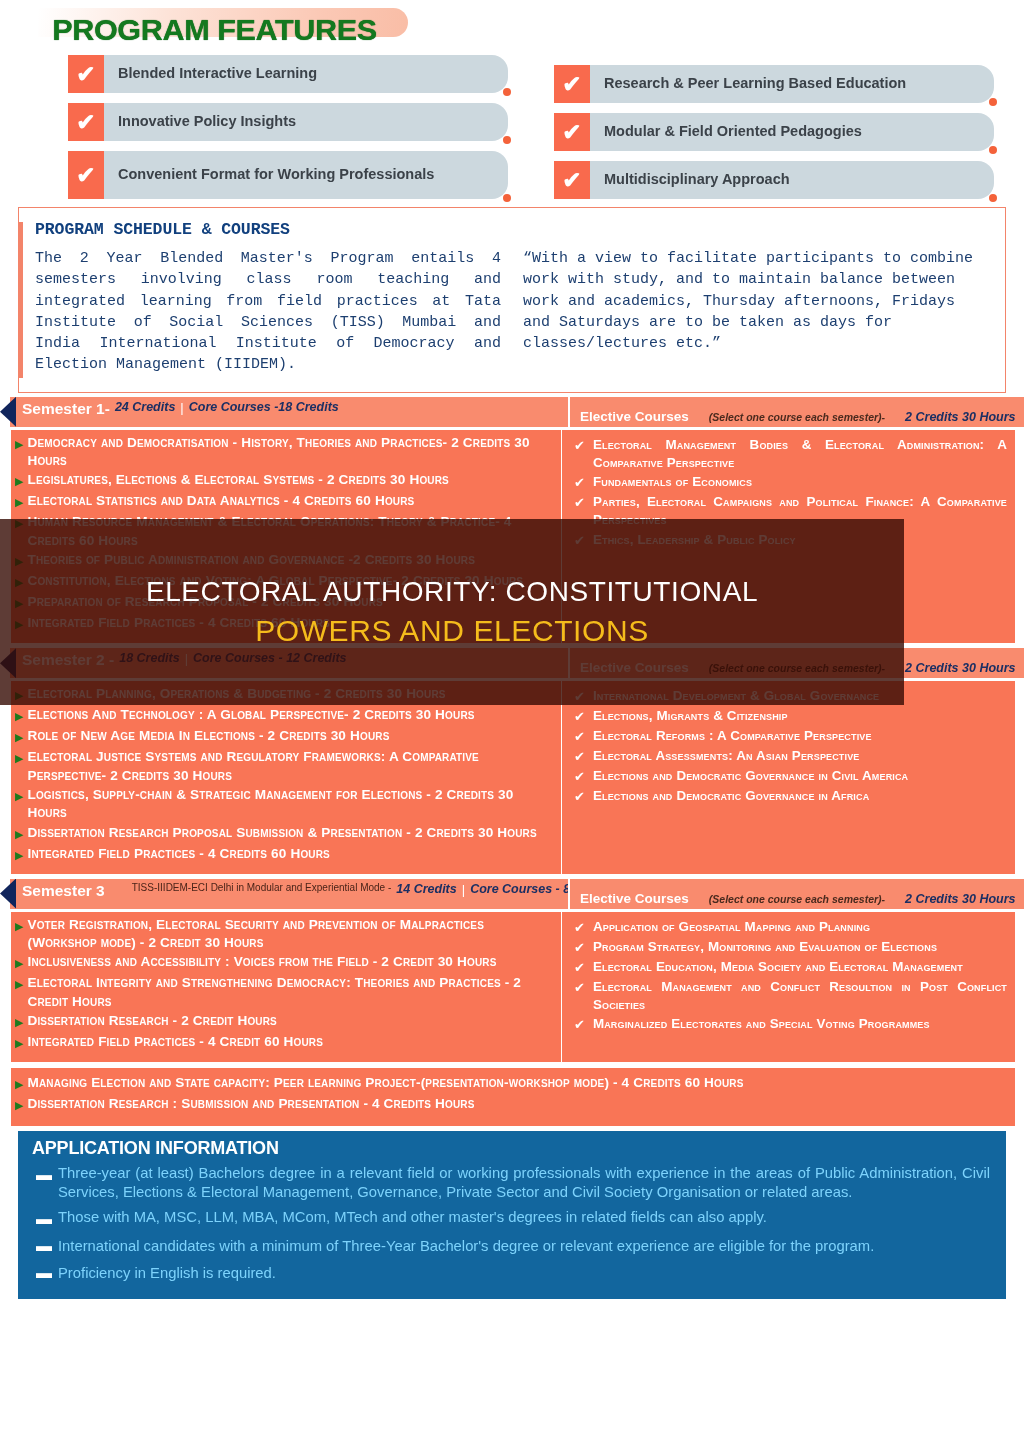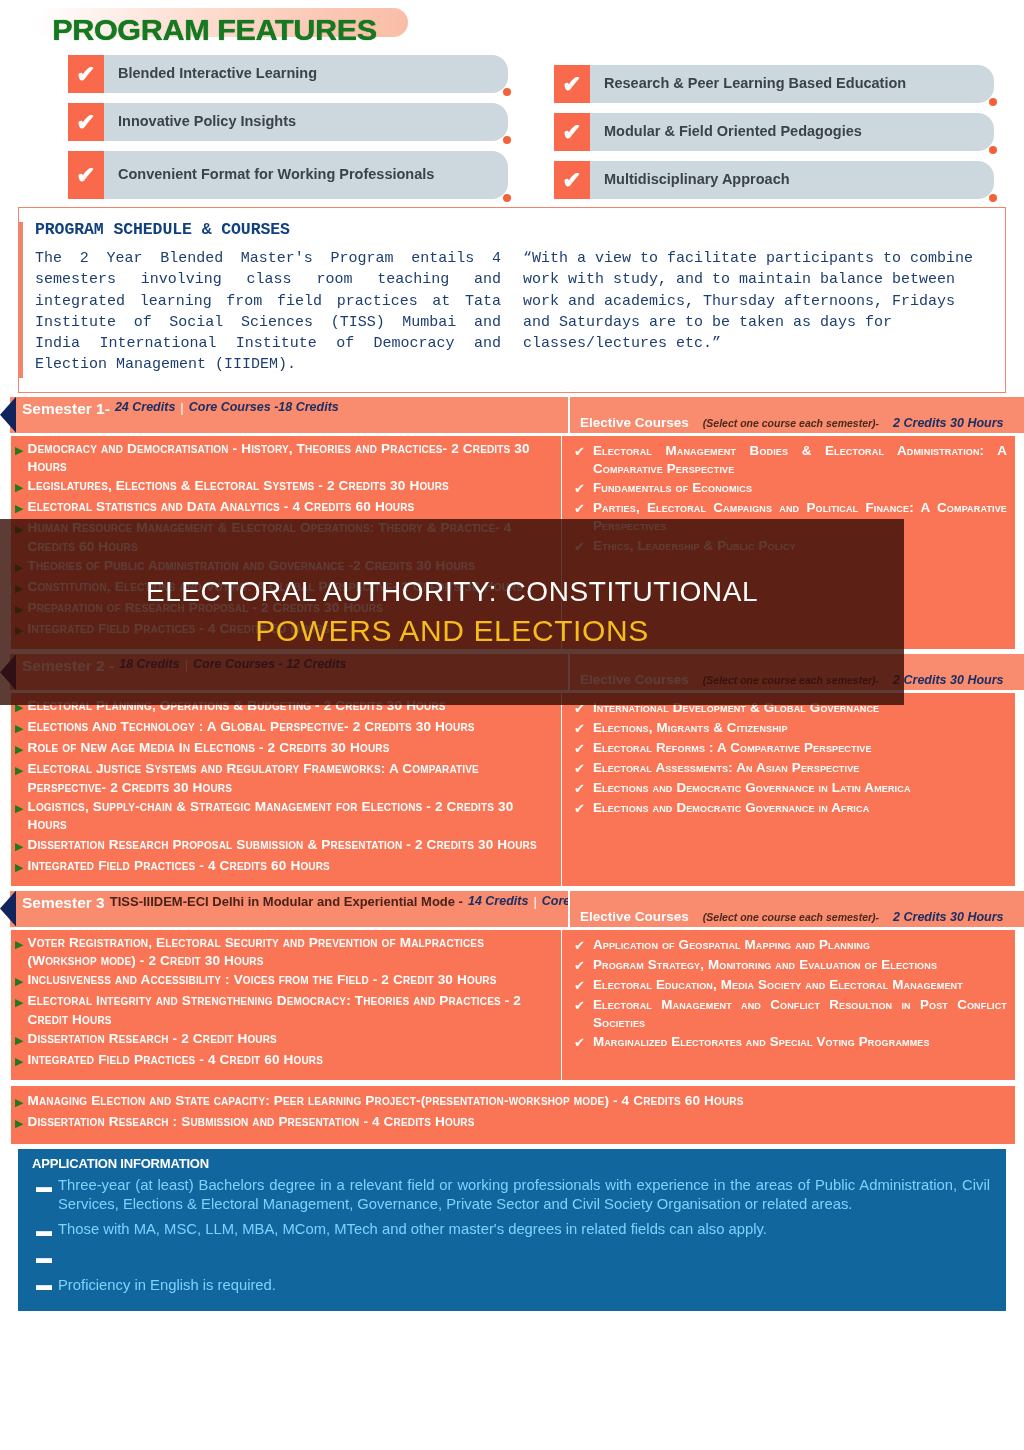--- a/index.html
+++ b/index.html
@@ -116,27 +116,27 @@
     flex: 0 0 558px;
     background: #f98b6e;
     padding: 3px 8px 3px 12px;
     display: flex; align-items: flex-start; gap: 5px;
     white-space: nowrap; overflow: hidden;
   }
   .sem-header-right {
     flex: 1;
     background: #f98b6e;
     border-left: 2px solid #ffffff;
-    padding: 18px 8px 3px 10px;
-    display: flex; align-items: baseline; gap: 14px;
+    padding: 12px 8px 3px 10px;
+    display: flex; align-items: baseline; gap: 20px;
     justify-content: flex-start;
     white-space: nowrap; overflow: hidden;
   }
   .sem-name { font-size: 15.5px; font-weight: bold; color: #ffffff; }
-  .sem-sub { font-size: 13px; color: #4a2318; font-weight: bold; }
+  .sem-sub { font-size: 10px; color: #4a2318; font-weight: normal; margin-left: 22px; }
   .sem-credits { font-size: 12.5px; font-style: italic; font-weight: bold; color: #1b2f63; }
   .sem-sep { font-size: 13px; color: #ffffff; }
   .sem-core { font-size: 12.5px; font-style: italic; font-weight: bold; color: #1b2f63; }
   .sem-name-3 { font-size: 15.5px; font-weight: bold; color: #ffffff; }
   .elective-label { font-size: 13.5px; font-weight: bold; color: #ffffff; }
   .elective-note { font-size: 10.5px; font-style: italic; color: #4a2a1e; font-weight: bold; }
   .elective-credits { font-size: 12.5px; font-weight: bold; font-style: italic; color: #1b2f63; }
 
   .sem-body {
     display: flex;
@@ -186,21 +186,21 @@
   .sem-body.full-width { display: block; }
   .sem-body.full-width .sem-body-left { flex: none; width: 100%; border-right: none; padding: 6px 6px 10px 4px; }
 
   
   .appinfo {
     margin: 4px 18px 0 18px;
     background: #12669e;
     padding: 4px 0 10px 0;
   }
   .appinfo-title {
-    font-size: 13px; font-weight: bold; color: #ffffff;
+    font-size: 18px; font-weight: bold; color: #ffffff;
     padding: 3px 0 5px 14px; letter-spacing: -0.2px;
   }
   .appinfo-item {
     display: flex; align-items: flex-start; gap: 6px;
     padding: 0 16px 5px 18px;
   }
   .appinfo-dash {
     flex: 0 0 auto; color: #ffffff; font-size: 16px;
     font-weight: bold; line-height: 1.3; margin-top: 1px;
   }
@@ -417,21 +417,21 @@
       <div class="elective-item">
           <span class="elective-check">✔</span>
           <span class="elective-text">Electoral Reforms : A Comparative Perspective</span>
         </div>
       <div class="elective-item">
           <span class="elective-check">✔</span>
           <span class="elective-text">Electoral Assessments: An Asian Perspective</span>
         </div>
       <div class="elective-item">
           <span class="elective-check">✔</span>
-          <span class="elective-text">Elections and Democratic Governance in Latin America</span>
+          <span class="elective-text">Elections and Democratic Governance in Civil America</span>
         </div>
       <div class="elective-item">
           <span class="elective-check">✔</span>
           <span class="elective-text">Elections and Democratic Governance in Africa</span>
         </div>
     </div>
   </div>
 </div>
 
 <div class="sem-block">
@@ -517,20 +517,21 @@
   <div class="appinfo-item">
     <span class="appinfo-dash">▬</span>
     <span class="appinfo-text">Three-year (at least) Bachelors degree in a relevant field or working professionals with experience in the areas of Public Administration, Civil Services, Elections &amp; Electoral Management, Governance, Private Sector and Civil Society Organisation or related areas.</span>
   </div>
   <div class="appinfo-item">
     <span class="appinfo-dash">▬</span>
     <span class="appinfo-text">Those with MA, MSC, LLM, MBA, MCom, MTech and other master's degrees in related fields can also apply.</span>
   </div>
   <div class="appinfo-item loose">
     <span class="appinfo-dash">▬</span>
+    <span class="appinfo-text">International candidates with a minimum of Three-Year Bachelor's degree or relevant experience are eligible for the program.</span>
   </div>
   <div class="appinfo-item loose">
     <span class="appinfo-dash">▬</span>
     <span class="appinfo-text">Proficiency in English is required.</span>
   </div>
 </div>
 
 <div class="overlay">
   <div class="overlay-line1">ELECTORAL AUTHORITY: CONSTITUTIONAL</div>
   <div class="overlay-line2">POWERS AND ELECTIONS</div>

